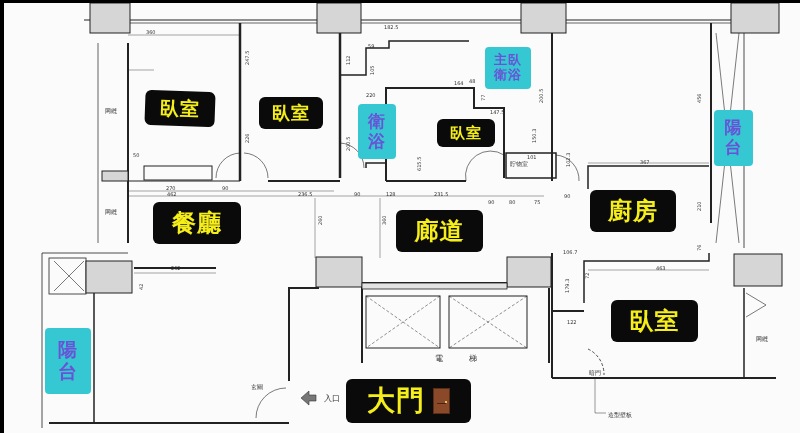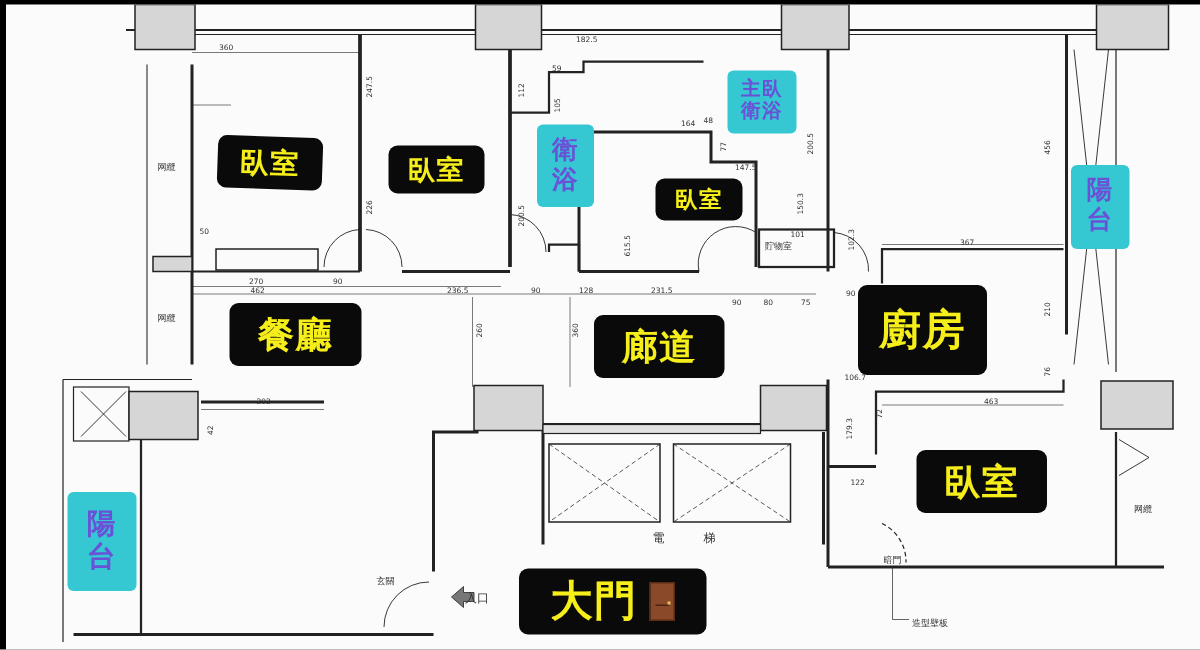--- a/index.html
+++ b/index.html
@@ -161,40 +161,40 @@
 <div class="dim v" style="left:134px;top:287px">42</div>
 <div class="dim v" style="left:313px;top:222px">260</div>
 <div class="dim v" style="left:377px;top:222px">360</div>
 
 <div class="note" style="left:101px;top:104px">网纜</div>
 <div class="note" style="left:101px;top:205px">网纜</div>
 <div class="note" style="left:752px;top:332px">网纜</div>
 <div class="note" style="left:506px;top:157px">貯物室</div>
 <div class="note" style="left:431px;top:350px;font-size:8px">電</div>
 <div class="note" style="left:465px;top:350px;font-size:8px">梯</div>
-<div class="note" style="left:306px;top:390px;font-size:8px">入口</div>
+<div class="note" style="left:320px;top:390px;font-size:8px">入口</div>
 <div class="note" style="left:247px;top:380px">玄關</div>
 <div class="note" style="left:585px;top:366px">暗門</div>
 <div class="note" style="left:604px;top:408px">造型壁板</div>
 
 <div class="lbl" style="left:141px;top:88px;width:70px;height:35px;font-size:19px;transform:rotate(2deg)">臥室</div>
 <div class="lbl" style="left:255px;top:94px;width:64px;height:32px;font-size:18px">臥室</div>
-<div class="lbl cyan vert" style="left:354px;top:80px;width:38px;height:55px;font-size:17px">
+<div class="lbl cyan vert" style="left:354px;top:101px;width:38px;height:55px;font-size:17px">
       <span style="width:20px;word-break:break-all;text-align:center">衛浴</span>
     </div>
 <div class="lbl" style="left:433px;top:116px;width:58px;height:28px;font-size:15px">臥室</div>
 <div class="lbl cyan vert" style="left:481px;top:44px;width:46px;height:42px;font-size:13px">
       <span style="width:30px;word-break:break-all;text-align:center">主臥衛浴</span>
     </div>
 <div class="lbl cyan vert" style="left:710px;top:107px;width:39px;height:56px;font-size:17px">
       <span style="width:20px;word-break:break-all;text-align:center">陽台</span>
     </div>
 <div class="lbl" style="left:392px;top:207px;width:87px;height:42px;font-size:24px">廊道</div>
 <div class="lbl" style="left:149px;top:199px;width:88px;height:42px;font-size:24px">餐廳</div>
-<div class="lbl" style="left:568px;top:187px;width:86px;height:60px;font-size:28px">廚房</div>
+<div class="lbl" style="left:586px;top:187px;width:86px;height:42px;font-size:24px">廚房</div>
 <div class="lbl cyan vert" style="left:41px;top:325px;width:46px;height:66px;font-size:19px">
       <span style="width:22px;word-break:break-all;text-align:center">陽台</span>
     </div>
 <div class="lbl" style="left:607px;top:297px;width:87px;height:42px;font-size:24px">臥室</div>
 <div class="lbl" style="left:342px;top:376px;width:125px;height:44px;font-size:28px">
       <span>大門</span>
       <span class="door-icon"></span>
     </div>
 </div>
 

